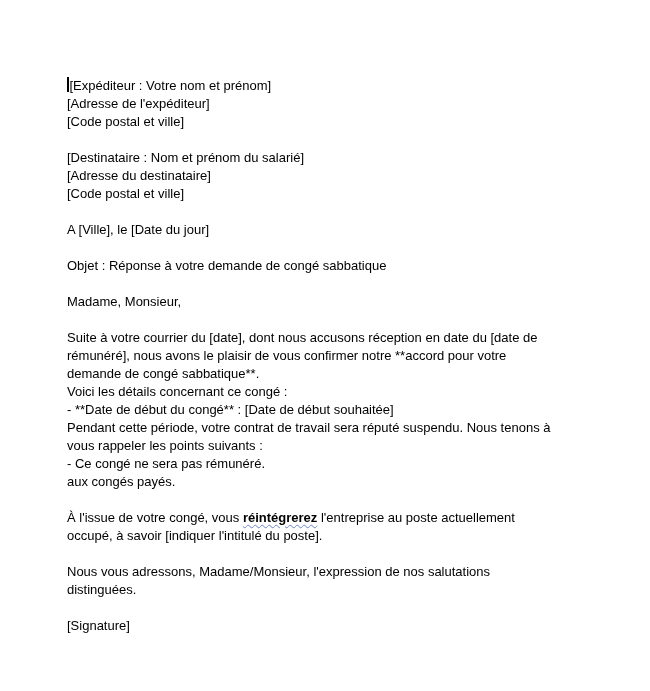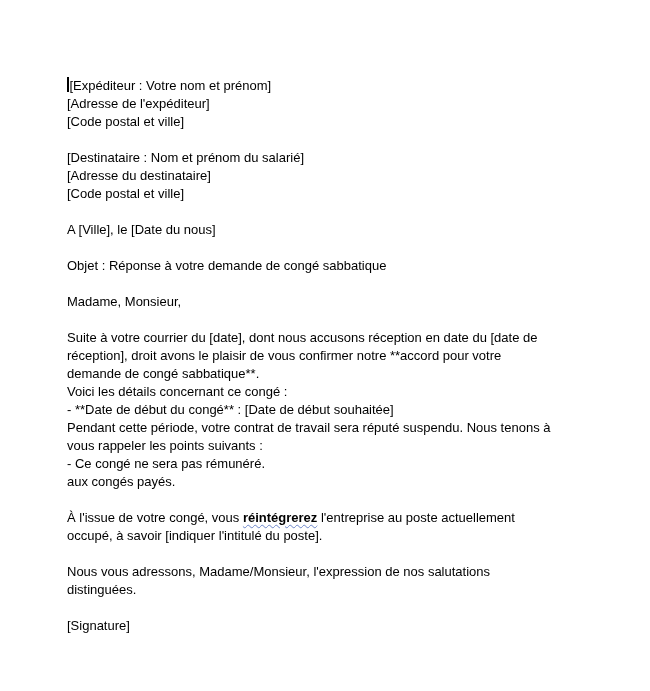--- a/index.html
+++ b/index.html
@@ -51,28 +51,28 @@
 <div class="page" style="background: rgb(255, 255, 255); color: rgb(0, 0, 0);">
   <div>
       <div class="line"><span class="caret"></span>[Expéditeur : Votre nom et prénom]</div>
       <div class="line">[Adresse de l'expéditeur]</div>
       <div class="line">[Code postal et ville]</div>
       <div class="line"></div>
       <div class="line">[Destinataire : Nom et prénom du salarié]</div>
       <div class="line">[Adresse du destinataire]</div>
       <div class="line">[Code postal et ville]</div>
       <div class="line"></div>
-      <div class="line">A [Ville], le [Date du nous]</div>
+      <div class="line">A [Ville], le [Date du jour]</div>
       <div class="line"></div>
       <div class="line">Objet : Réponse à votre demande de congé sabbatique</div>
       <div class="line"></div>
       <div class="line">Madame, Monsieur,</div>
       <div class="line"></div>
       <div class="line">Suite à votre courrier du [date], dont nous accusons réception en date du [date de</div>
-      <div class="line">réception], droit avons le plaisir de vous confirmer notre **accord pour votre</div>
+      <div class="line">rémunéré], nous avons le plaisir de vous confirmer notre **accord pour votre</div>
       <div class="line">demande de congé sabbatique**.</div>
       <div class="line">Voici les détails concernant ce congé :</div>
       <div class="line">- **Date de début du congé** : [Date de début souhaitée]</div>
       <div class="line">Pendant cette période, votre contrat de travail sera réputé suspendu. Nous tenons à</div>
       <div class="line">vous rappeler les points suivants :</div>
       <div class="line">- Ce congé ne sera pas rémunéré.</div>
       <div class="line">aux congés payés.</div>
       <div class="line"></div>
       <div class="line">À l'issue de votre congé, vous <span class="squiggle" style="text-decoration-color: rgb(107, 133, 201);">réintégrerez</span> l'entreprise au poste actuellement</div>
       <div class="line">occupé, à savoir [indiquer l'intitulé du poste].</div>

